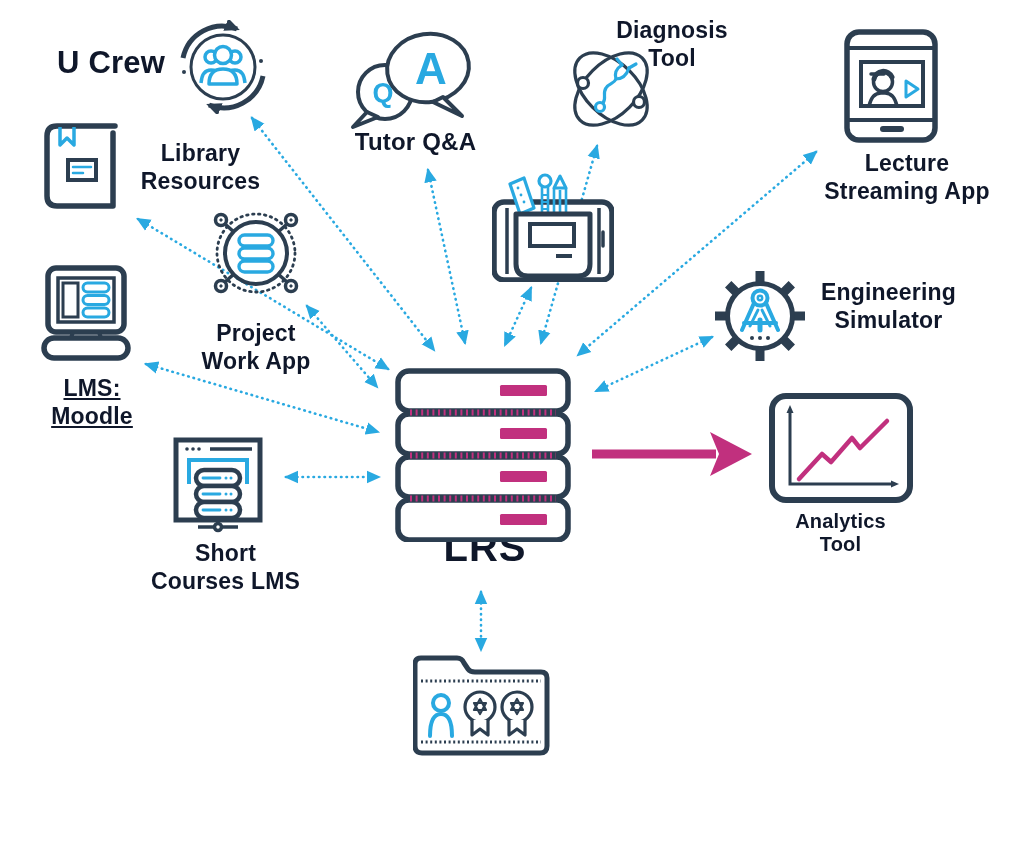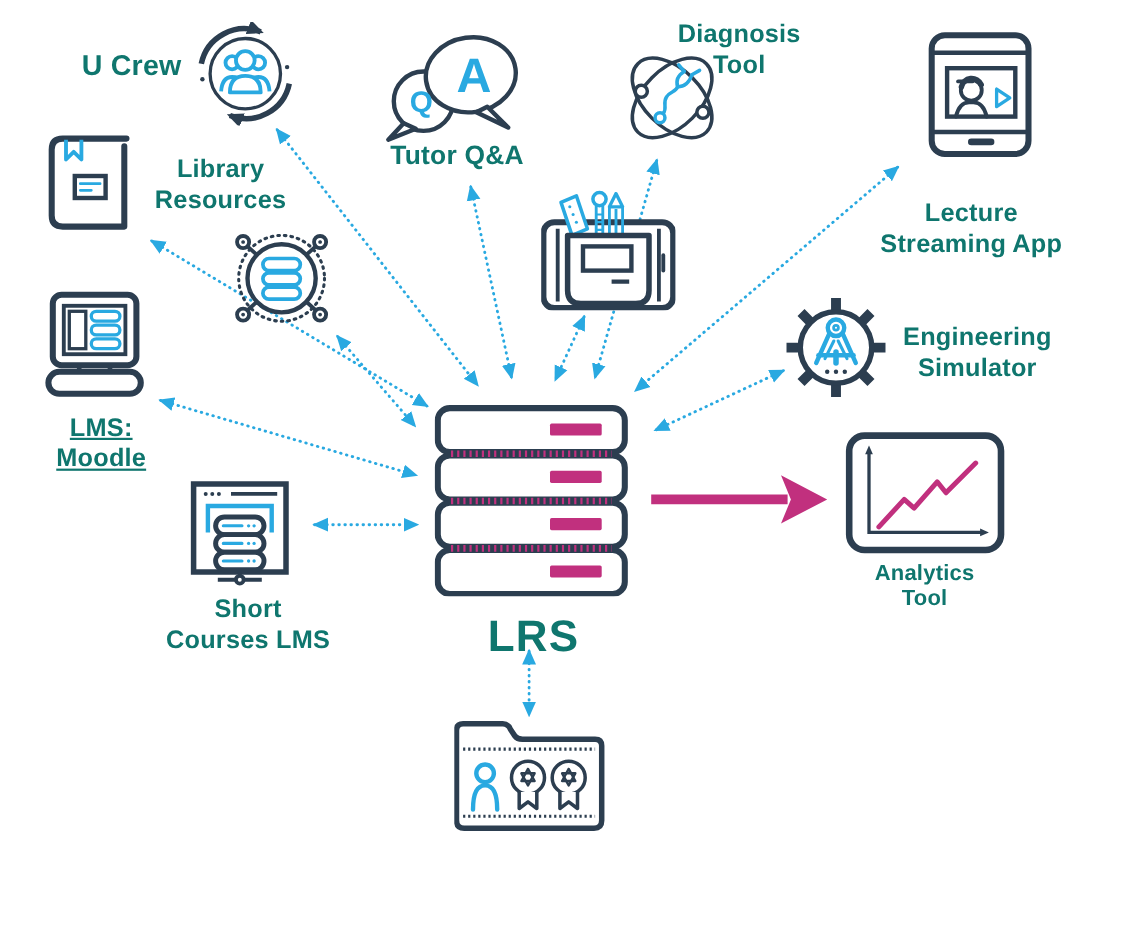--- a/index.html
+++ b/index.html
@@ -3,21 +3,21 @@
 <meta charset="utf-8">
 <style>
   html,body{margin:0;padding:0;background:#ffffff;}
   .stage{
     position:relative;width:1024px;height:843px;background:#ffffff;overflow:hidden;
     font-family:"Liberation Sans",sans-serif;
   }
   .layer{position:absolute;left:0;top:0;}
   .icon{position:absolute;}
   .label{
-    position:absolute;color:#0f766e;font-weight:bold;font-size:23px;line-height:1.22;
+    position:absolute;color:#0f172a;font-weight:bold;font-size:23px;line-height:1.22;
     text-align:center;white-space:pre-line;letter-spacing:.2px;
   }
   .label.right{text-align:right;}
   .label.big{font-size:20px;line-height:1.15;}
   .label.lrs{font-size:40px;letter-spacing:1px;}
 </style>
 </head>
 <body>
 
 <div class="stage">
@@ -43,21 +43,21 @@
       <path d="M307,306 L377,387" marker-start="url(#ab)" marker-end="url(#ab)"></path>
       <path d="M286,477 L379,477" marker-start="url(#ab)" marker-end="url(#ab)"></path>
       <path d="M481,592 L481,650" marker-start="url(#ab)" marker-end="url(#ab)"></path>
     </g>
     <g>
       <line x1="592" y1="454" x2="716" y2="454" stroke="#c1307e" stroke-width="9"></line>
       <polygon points="710,432 752,454 710,476 719,454" fill="#c1307e"></polygon>
     </g>
   </svg>
 
-  <div class="label right" style="left:30px;top:44px;width:135px;font-size:26px;">U Crew</div>
+  <div class="label right" style="left:30px;top:44px;width:135px;font-size:31px;">U Crew</div>
   <svg class="icon" style="left:175px;top:20px;" width="94" height="94" viewBox="0 0 94 94">
     <circle cx="48" cy="47" r="32" fill="#fff" stroke="#2c3e50" stroke-width="3"></circle>
     <g stroke="#29a9e1" stroke-width="3.5" fill="#fff" stroke-linejoin="round">
       <circle cx="36" cy="37" r="6"></circle>
         <circle cx="60" cy="37" r="6"></circle>
       <path d="M26,63 q1,-13 10,-13 q6,0 8,4"></path>
       <path d="M70,63 q-1,-13 -10,-13 q-6,0 -8,4"></path>
       <circle cx="48" cy="35" r="8.5"></circle>
       <path d="M34,64 q0,-15 14,-15 q14,0 14,15 z"></path>
     </g>
@@ -100,21 +100,21 @@
     <circle cx="23" cy="43" r="5.5" fill="#fff" stroke="#2c3e50" stroke-width="3.2"></circle>
     <circle cx="79" cy="62" r="5.5" fill="#fff" stroke="#2c3e50" stroke-width="3.2"></circle>
     <g stroke="#29a9e1" stroke-width="3.2" fill="none" stroke-linecap="round">
       <circle cx="40" cy="67" r="4.5" fill="#fff"></circle>
       <path d="M43,63 c4,-5 -1,-9 3,-15 c3,-5 8,-4 10,-9"></path>
       <path d="M56,39 c-2,-7 1,-11 6,-14 M56,39 c7,0 11,-5 13,-11"></path>
       <path d="M62,25 l-5,-6 M69,28 l7,-4"></path>
     </g>
   </svg>
 
-  <div class="label" style="left:794px;top:149px;width:178px;margin-top:30px;">Lecture
+  <div class="label" style="left:818px;top:149px;width:178px;">Lecture
 Streaming App</div>
   <svg class="icon" style="left:843px;top:28px;" width="96" height="116" viewBox="0 0 96 116">
     <rect x="4" y="4" width="88" height="108" rx="12" fill="#fff" stroke="#2c3e50" stroke-width="5.5"></rect>
     <path d="M4,20 H92 M4,92 H92" stroke="#2c3e50" stroke-width="4"></path>
     <rect x="37" y="98" width="24" height="6" rx="3" fill="#2c3e50"></rect>
     <rect x="18" y="34" width="62" height="44" fill="#fff" stroke="#2c3e50" stroke-width="4"></rect>
     <g stroke="#2c3e50" stroke-width="3.5" fill="none" stroke-linecap="round">
       <circle cx="40" cy="54" r="9.5"></circle>
       <path d="M31,51 A9.5,9.5 0 0 1 49,49" stroke-width="5"></path>
       <path d="M28,46 H41"></path>
@@ -136,20 +136,22 @@
       <path d="M50,19 V46 M56,19 V46" stroke-width="2.6" fill="none"></path>
       <path d="M50,27 H56 M50,34 H56 M50,41 H56" stroke-width="2" fill="none"></path>
       <polygon points="68,8 62,20 74,20" stroke-width="3"></polygon>
       <path d="M62,20 V46 M68,22 V46 M74,20 V46" stroke-width="2.6" fill="none"></path>
     </g>
     <path d="M24,46 H98 V96 Q98,108 86,108 H36 Q24,108 24,96 Z" fill="#fff" stroke="#2c3e50" stroke-width="5" stroke-linejoin="round"></path>
     <rect x="38" y="56" width="44" height="22" fill="#fff" stroke="#2c3e50" stroke-width="4"></rect>
     <path d="M64,88 H80" stroke="#2c3e50" stroke-width="4"></path>
   </svg>
 
+  <div class="label" style="left:186px;top:319px;width:140px;">Project
+Work App</div>
   <svg class="icon" style="left:203px;top:202px;" width="106" height="102" viewBox="0 0 106 102">
     <g stroke="#2c3e50" fill="#fff">
       <path d="M22,22 L32,31 M84,22 L74,31 M22,80 L32,71 M84,80 L74,71" stroke-width="3.5"></path>
       <circle cx="53" cy="51" r="39" fill="none" stroke-width="2.8" stroke-dasharray="1.5 4.5" stroke-linecap="round"></circle>
       <circle cx="53" cy="51" r="31" stroke-width="4"></circle>
       <circle cx="18" cy="18" r="5.5" stroke-width="3.5"></circle>
         <circle cx="88" cy="18" r="5.5" stroke-width="3.5"></circle>
       <circle cx="18" cy="84" r="5.5" stroke-width="3.5"></circle>
         <circle cx="88" cy="84" r="5.5" stroke-width="3.5"></circle>
       <circle cx="18" cy="18" r="1.2" fill="#2c3e50"></circle>
@@ -157,21 +159,21 @@
       <circle cx="18" cy="84" r="1.2" fill="#2c3e50"></circle>
         <circle cx="88" cy="84" r="1.2" fill="#2c3e50"></circle>
     </g>
     <g stroke="#29a9e1" stroke-width="3.4" fill="#fff">
       <rect x="36" y="33" width="34" height="11" rx="5.5"></rect>
       <rect x="36" y="46" width="34" height="11" rx="5.5"></rect>
       <rect x="36" y="59" width="34" height="11" rx="5.5"></rect>
     </g>
   </svg>
 
-  <div class="label" style="left:806px;top:292px;width:165px;">Engineering
+  <div class="label" style="left:806px;top:278px;width:165px;">Engineering
 Simulator</div>
   <svg class="icon" style="left:712px;top:268px;" width="96" height="96" viewBox="0 0 96 96">
     <path d="M48,15 L48,3 M71.3,24.7 L79.8,16.2 M81,48 L93,48 M71.3,71.3 L79.8,79.8 M48,81 L48,93 M24.7,71.3 L16.2,79.8 M15,48 L3,48 M24.7,24.7 L16.2,16.2" stroke="#2c3e50" stroke-width="9"></path>
     <circle cx="48" cy="48" r="32.5" fill="#fff" stroke="#2c3e50" stroke-width="5"></circle>
     <g stroke="#29a9e1" fill="none" stroke-linecap="round">
       <circle cx="48" cy="30" r="7.5" stroke-width="4" fill="#fff"></circle>
       <circle cx="48" cy="30" r="2.2" stroke-width="2.5"></circle>
       <path d="M42,35 L30,62 M54,35 L66,62" stroke-width="4"></path>
       <path d="M46,42 L38,58 M50,42 L58,58" stroke-width="2.8"></path>
       <path d="M32,55 H64" stroke-width="4"></path>
@@ -220,21 +222,21 @@
         <circle cx="63" cy="46" r="1.5"></circle>
       <circle cx="58" cy="62" r="1.5"></circle>
         <circle cx="63" cy="62" r="1.5"></circle>
       <circle cx="58" cy="78" r="1.5"></circle>
         <circle cx="63" cy="78" r="1.5"></circle>
     </g>
     <circle cx="50" cy="95" r="3.5" fill="#fff" stroke="#2c3e50" stroke-width="3.5"></circle>
     <path d="M30,95 H46 M54,95 H70" stroke="#2c3e50" stroke-width="3.5"></path>
   </svg>
 
-  <div class="label lrs" style="left:425px;top:555px;width:120px;">LRS</div>
+  <div class="label lrs" style="left:425px;top:523px;width:120px;">LRS</div>
   <svg class="icon" style="left:395px;top:368px;" width="176" height="174" viewBox="0 0 176 174">
     <g stroke="#2c3e50" stroke-width="5.5" fill="#fff">
       <rect x="3" y="3" width="170" height="40" rx="11"></rect>
       <rect x="3" y="46" width="170" height="40" rx="11"></rect>
       <rect x="3" y="89" width="170" height="40" rx="11"></rect>
       <rect x="3" y="132" width="170" height="40" rx="11"></rect>
     </g>
     <g stroke="#c1307e" stroke-width="6" stroke-dasharray="2 3.6">
       <path d="M15,44.5 H161 M15,87.5 H161 M15,130.5 H161"></path>
     </g>

